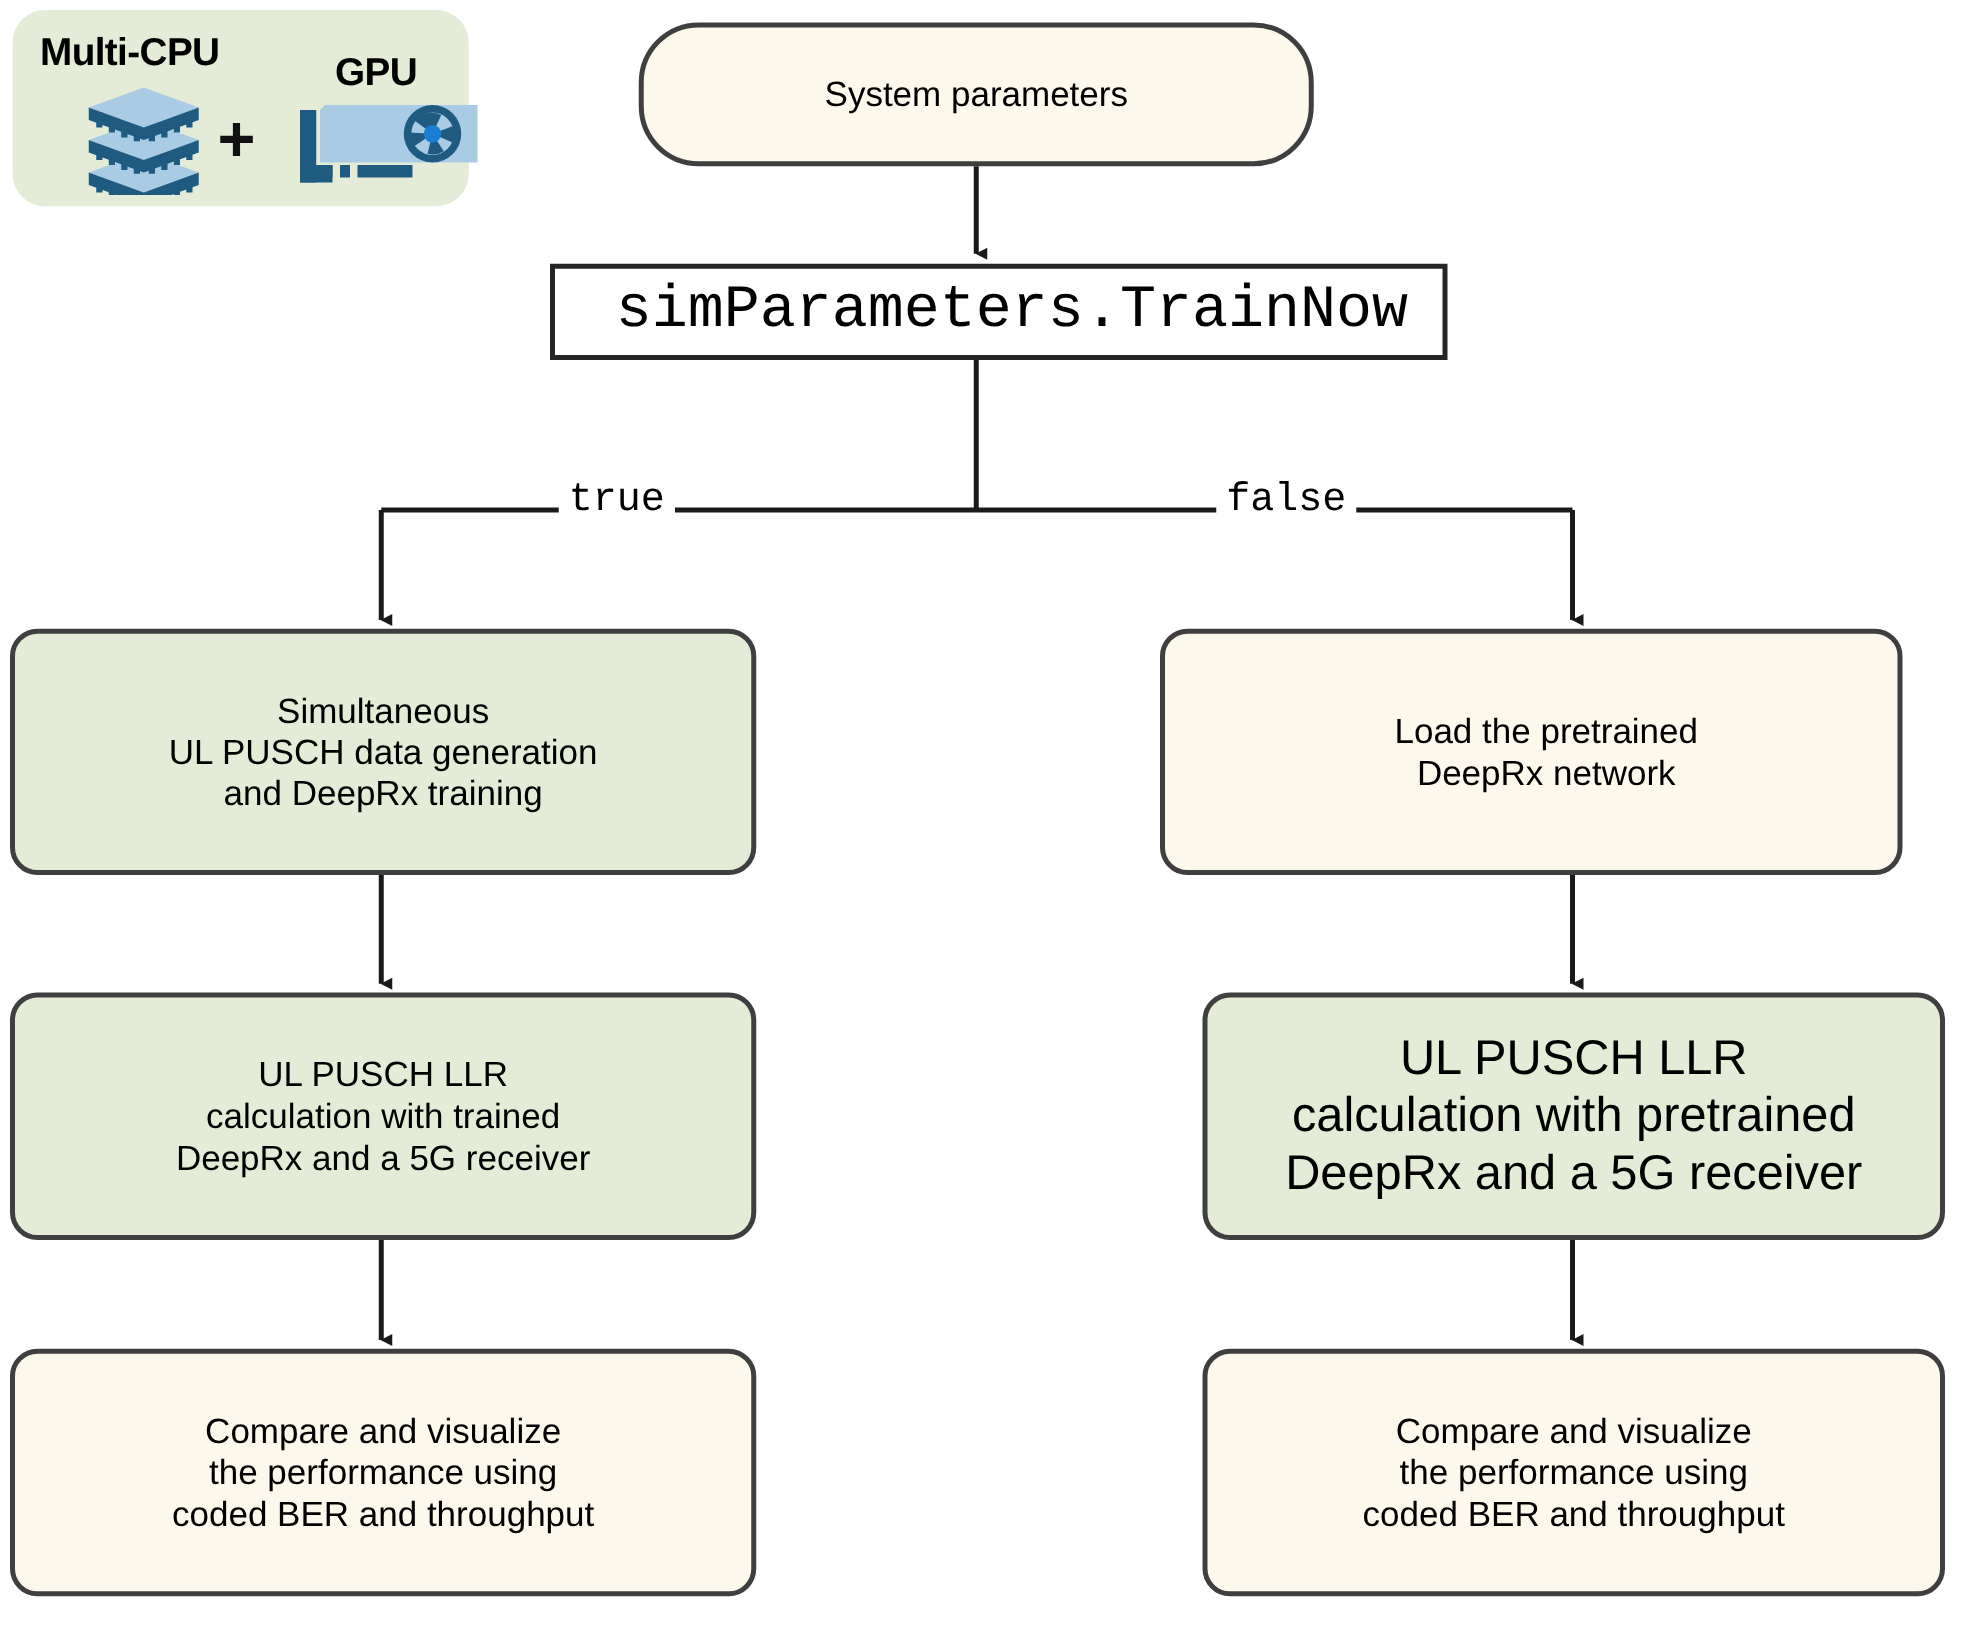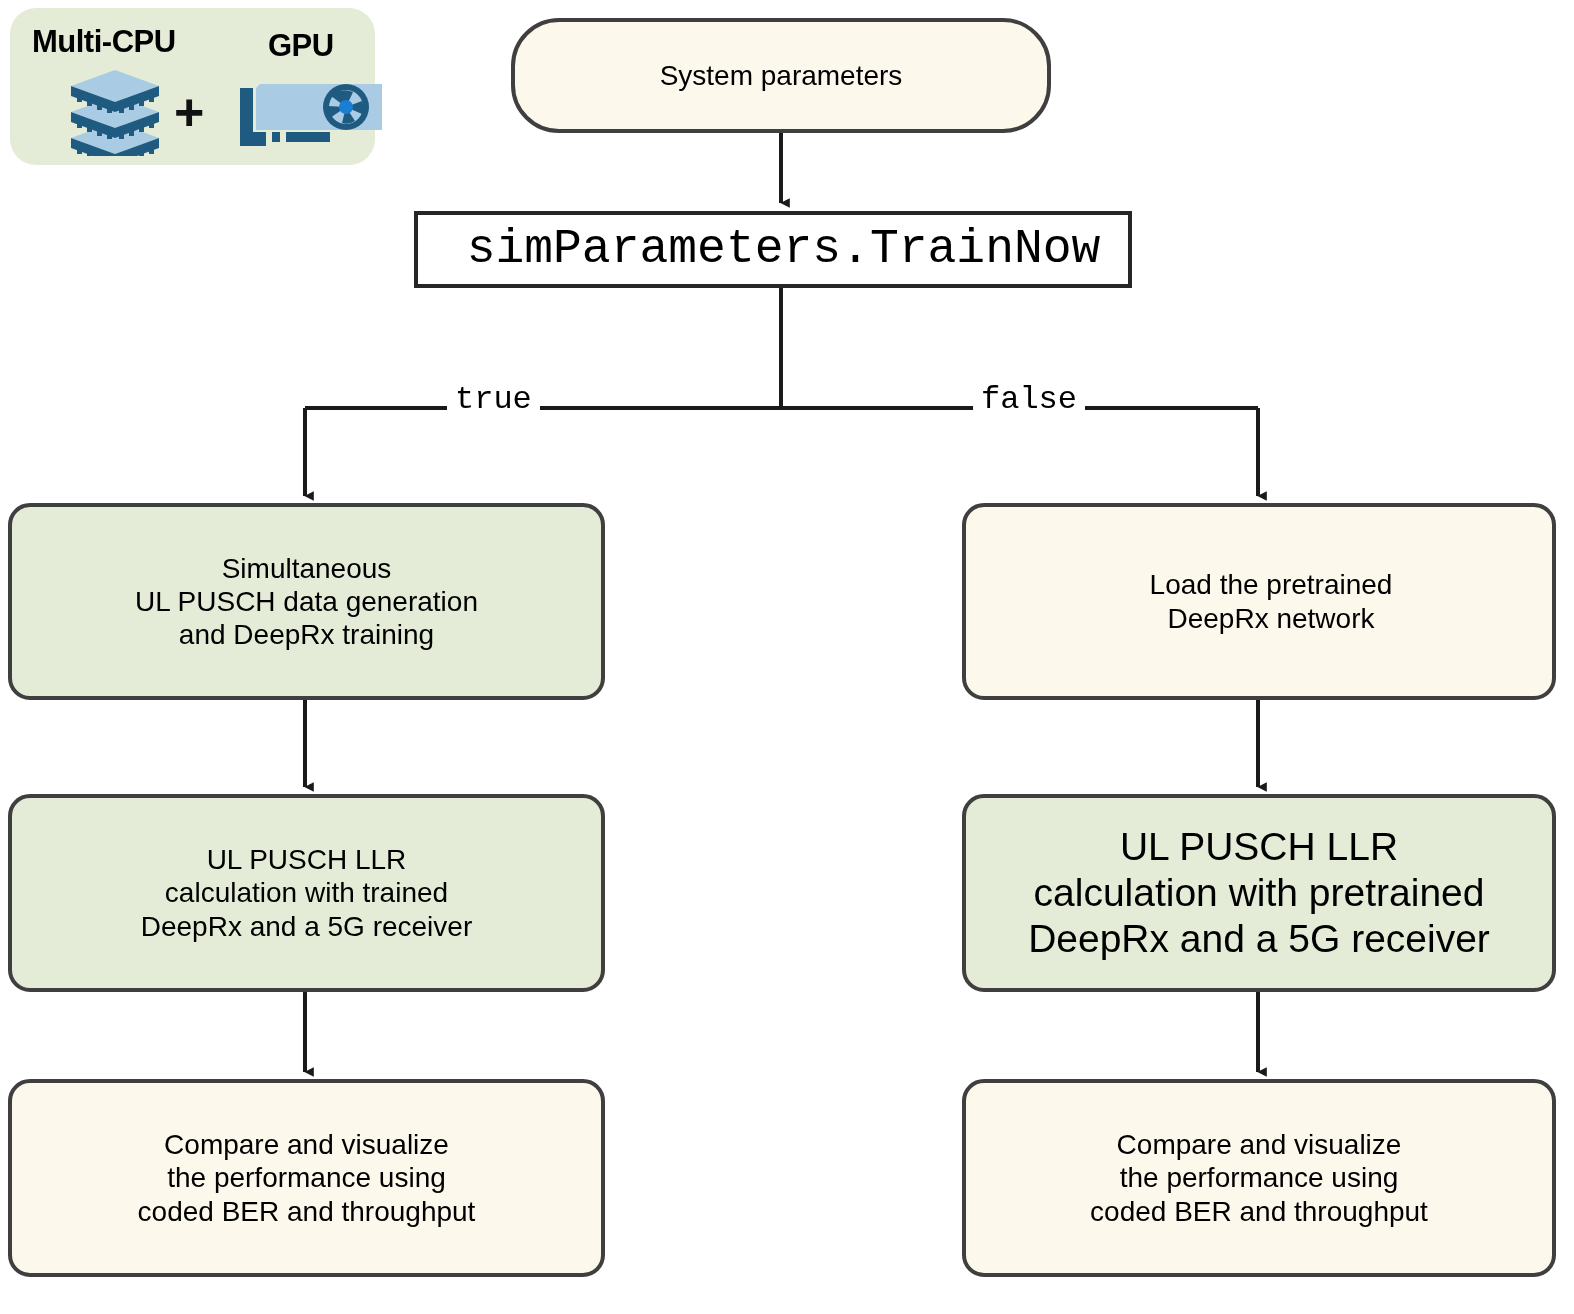--- a/index.html
+++ b/index.html
@@ -31,21 +31,21 @@
   }
   .legend-label {
     position: absolute;
     font-weight: bold;
     font-size: 31px;
     color: #000000;
     letter-spacing: -0.5px;
     white-space: nowrap;
   }
   .legend-label.cpu { left: 22px; top: 16px; }
-  .legend-label.gpu { left: 258px; top: 20px; }
+  .legend-label.gpu { left: 258px; top: 32px; }
   .plus-sign {
     position: absolute;
     left: 164px;
     top: 78px;
     font-size: 52px;
     font-weight: bold;
     line-height: 1;
     color: #111111;
   }
   .icon-cpu { position: absolute; left: 55px; top: 62px; }
@@ -219,21 +219,21 @@
     </g>
   </svg>
 
   <span class="branch-label" style="left:447px; top:381px;">true</span>
   <span class="branch-label" style="left:973px; top:381px;">false</span>
 
   <div class="node pill fill-cream f-sans" style="left:511px; top:18px; width:540px; height:115px;">
     <span class="node-text">System parameters</span>
   </div>
 
-  <div class="node rect fill-white f-mono" style="left:414px; top:211px; width:718px; height:77px;padding-left:21px;">
+  <div class="node rect fill-white f-mono" style="left:440px; top:211px; width:718px; height:77px;padding-left:21px;">
     <span class="node-text">simParameters.TrainNow</span>
   </div>
 
   <div class="node rounded fill-green f-sans" style="left:8px; top:503px; width:597px; height:197px;">
     <span class="node-text">Simultaneous
 UL PUSCH data generation
 and DeepRx training</span>
   </div>
 
   <div class="node rounded fill-green f-sans" style="left:8px; top:794px; width:597px; height:198px;">
@@ -241,21 +241,21 @@
 calculation with trained
 DeepRx and a 5G receiver</span>
   </div>
 
   <div class="node rounded fill-cream f-sans" style="left:8px; top:1079px; width:597px; height:198px;">
     <span class="node-text">Compare and visualize
 the performance using
 coded BER and throughput</span>
   </div>
 
-  <div class="node rounded fill-cream f-sans" style="left:962px; top:503px; width:594px; height:197px;padding-left:24px;">
+  <div class="node rounded fill-cream f-sans" style="left:928px; top:503px; width:594px; height:197px;padding-left:24px;">
     <span class="node-text">Load the pretrained
 DeepRx network</span>
   </div>
 
   <div class="node rounded fill-green f-sans-sm" style="left:962px; top:794px; width:594px; height:198px;">
     <span class="node-text">UL PUSCH LLR
 calculation with pretrained
 DeepRx and a 5G receiver</span>
   </div>
 

